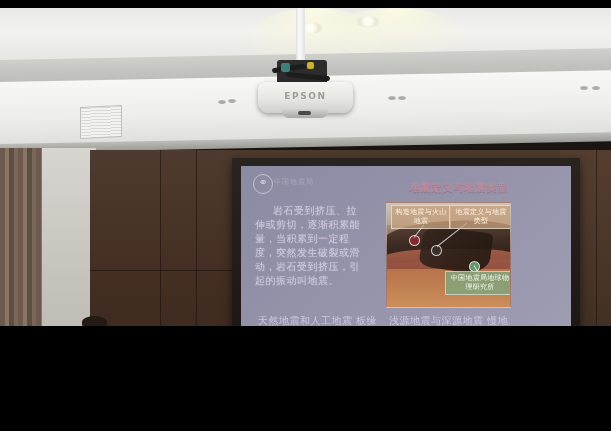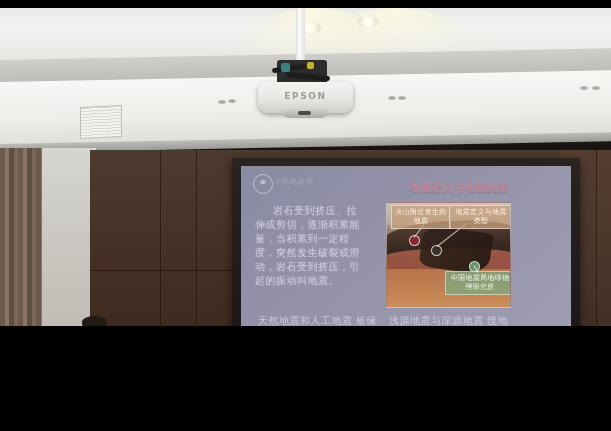--- a/index.html
+++ b/index.html
@@ -226,21 +226,21 @@
           <div class="abs" id="dia-slab"></div>
 
           <div class="abs dia-dot" style="left:22px;top:32px;width:9px;height:9px;background:rgba(150,40,50,.8);"></div>
           <div class="abs dia-dot" style="left:44px;top:42px;width:9px;height:9px;background:rgba(60,50,45,.8);"></div>
           <div class="abs dia-dot" style="left:82px;top:58px;width:9px;height:9px;background:rgba(110,170,120,.85);"></div>
 
           <div class="abs dia-leader" style="left:27px;top:34px;width:16px;transform:rotate(-52deg);"></div>
           <div class="abs dia-leader" style="left:50px;top:43px;width:38px;transform:rotate(-38deg);"></div>
           <div class="abs dia-leader" style="left:87px;top:62px;width:10px;transform:rotate(60deg);"></div>
 
-          <div class="dia-label" id="dia-label-1">火山附近发生的地震</div>
+          <div class="dia-label" id="dia-label-1">构造地震与火山地震</div>
           <div class="dia-label" id="dia-label-2">地震定义与地震类型</div>
           <div class="dia-label" id="dia-label-3">中国地震局地球物理研究所</div>
         </div>
 
         <div class="abs" id="slide-bottom-left">天然地震和人工地震 板缘地震和板内地震 构造地震与火山地震</div>
         <div class="abs" id="slide-bottom-right">浅源地震与深源地震 慢地震……</div>
         <div class="abs" id="slide-side-note">地震台网中心</div>
         <div class="abs" id="slide-footdots"></div>
       </div>
     </div>

